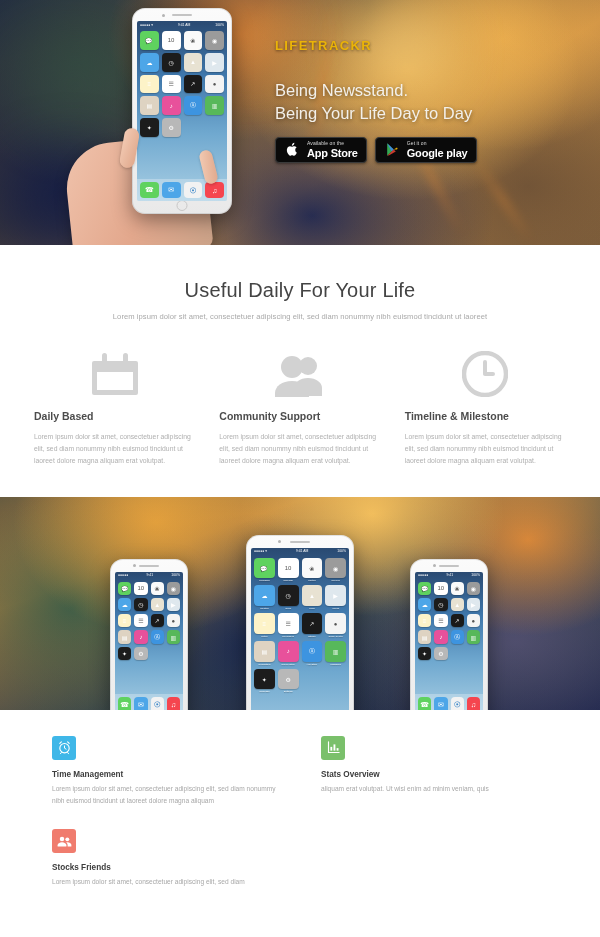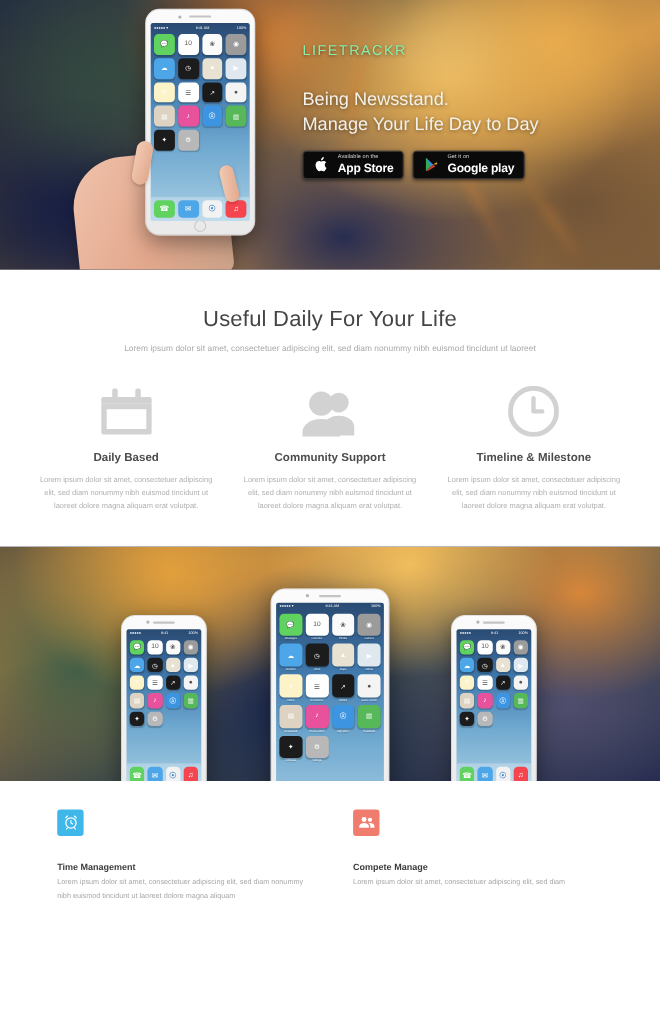--- a/index.html
+++ b/index.html
@@ -29,21 +29,21 @@
       linear-gradient(150deg,#2d3a50 0%, #6d5a3e 38%, #d99a4a 62%, #8d6a42 100%);
   }
   .hero-bg .stalk {
     position:absolute; filter:blur(5px); opacity:.55;
     background:linear-gradient(to bottom, rgba(255,200,110,.0), rgba(226,140,58,.95), rgba(120,70,40,.2));
   }
   .hero-veil { position:absolute; inset:0; background:linear-gradient(100deg, rgba(20,26,46,.42) 0%, rgba(20,26,46,.10) 42%, rgba(0,0,0,.06) 100%); }
 
   .hero-content { position:absolute; left:275px; top:38px; width:300px; z-index:6; }
   .brand {
-    font-size:13px; font-weight:normal; color:#86efac; letter-spacing:1.4px;
+    font-size:13px; font-weight:bold; color:#eab308; letter-spacing:1.4px;
     text-shadow:0 1px 3px rgba(0,0,0,.5);
   }
   .headline { margin-top:26px; }
   .headline div {
     font-size:16.5px; color:#f3f0ea; line-height:1.38; font-weight:300;
     text-shadow:0 1px 4px rgba(0,0,0,.45);
   }
   .hero-sub {
     margin-top:11px; font-size:8.2px; color:#2a2a2a; font-weight:bold;
     letter-spacing:.15px; text-shadow:0 1px 1px rgba(255,255,255,.18);
@@ -92,21 +92,21 @@
   .app .ic { width:100%; aspect-ratio:1; border-radius:4px; box-shadow:0 1px 1px rgba(0,0,0,.2); display:flex; align-items:center; justify-content:center; font-size:6px; color:#fff; }
   .app .nm { font-size:2.4px; color:#fff; margin-top:1px; text-shadow:0 1px 1px rgba(0,0,0,.4); white-space:nowrap; }
   .dock { position:absolute; left:0; right:0; bottom:0; height:22px; background:rgba(255,255,255,.28); display:grid; grid-template-columns:repeat(4,1fr); gap:3px; padding:3px; }
   .dock .ic { border-radius:4px; display:flex; align-items:center; justify-content:center; font-size:7px; color:#fff; }
 
   
   .tools { background:#fff; padding:34px 0 30px; }
   .tools h2 { text-align:center; font-size:20px; font-weight:300; color:#444; letter-spacing:.2px; }
   .tools .lede { text-align:center; font-size:7.6px; color:#a9a9a9; margin-top:10px; letter-spacing:.05px; }
   .cols { display:flex; margin-top:30px; padding:0 22px; }
-  .col { flex:1; text-align:center; padding:0 12px; }
+  .col { flex:1; text-align:left; padding:0 12px; }
   .col .glyph { height:46px; display:flex; align-items:flex-end; justify-content:center; }
   .col h3 { font-size:10.5px; color:#4c4c4c; font-weight:bold; margin-top:13px; }
   .col p { font-size:6.8px; color:#b0b0b0; line-height:1.75; margin-top:9px; }
 
   
   .showcase { position:relative; width:600px; height:213px; overflow:hidden; background:#1b2550; }
   .showcase-bg { position:absolute; inset:0;
     background:
       radial-gradient(ellipse 230px 180px at 26% 12%, #f0a93f 0%, rgba(240,169,63,0) 62%),
       radial-gradient(ellipse 220px 170px at 62% 8%, #ffc861 0%, rgba(255,200,97,0) 60%),
@@ -117,21 +117,21 @@
       linear-gradient(160deg,#6b5f42 0%, #c98f45 26%, #4d5a52 58%, #1d2650 100%);
   }
   .showcase-veil { position:absolute; inset:0; background:linear-gradient(180deg, rgba(0,0,0,.04), rgba(10,16,44,.22)); }
   .sc-phone { position:absolute; z-index:4; }
   .sc-phone.side { width:78px; height:170px; }
   .sc-phone.center { width:108px; height:226px; }
 
   
   .feats { padding:26px 52px 0; display:grid; grid-template-columns:1fr 1fr; column-gap:42px; row-gap:22px; }
   .feat .fi { width:24px; height:24px; border-radius:3px; display:flex; align-items:center; justify-content:center; }
-  .feat h4 { font-size:8.2px; font-weight:bold; color:#3c3c3c; margin-top:24px; }
+  .feat h4 { font-size:8.2px; font-weight:bold; color:#3c3c3c; margin-top:10px; }
   .feat p { font-size:6.6px; color:#a8a8a8; line-height:1.85; margin-top:4px; }
 </style>
 </head>
 <body>
 
 <div class="page">
 
   <section class="hero">
     <div class="hero-bg">
       <div class="base"></div>
@@ -223,21 +223,21 @@
               <div class="ic" style="background: rgb(245, 69, 79); color: rgb(255, 255, 255);">♫</div>
             </div>
         </div>
       </div>
     </div>
 
     <div class="hero-content">
       <div class="brand">LIFETRACKR</div>
       <div class="headline">
         <div>Being Newsstand.</div>
-        <div>Manage Your Life Day to Day</div>
+        <div>Being Your Life Day to Day</div>
       </div>
       <div class="badges">
         <a class="badge">
           <span class="gl">
             <svg width="13" height="15" viewBox="0 0 24 28">
                 <path fill="#fff" d="M17.1 14.8c0-3 2.4-4.4 2.5-4.5-1.4-2-3.5-2.3-4.2-2.3-1.8-.2-3.5 1-4.4 1-.9 0-2.3-1-3.8-1-2 .1-3.8 1.2-4.8 3-2 3.5-.5 8.7 1.5 11.6 1 1.4 2.1 3 3.6 3 1.4-.1 2-.9 3.7-.9s2.2.9 3.8.9c1.6 0 2.5-1.4 3.5-2.8 1.1-1.6 1.5-3.2 1.6-3.3-.1 0-3-1.2-3-4.7zM14.3 5.3c.8-1 1.3-2.4 1.2-3.8-1.2 0-2.7.8-3.5 1.8-.8.9-1.4 2.3-1.2 3.7 1.3.1 2.7-.7 3.5-1.7z"></path>
               </svg>
           </span>
           <span class="tx">
             <span class="s">Available on the</span>
@@ -563,28 +563,40 @@
           <path d="M12 9.5V13l2.5 1.6" stroke="#fff" stroke-width="1.6" fill="none" stroke-linecap="round"></path>
           <path d="M4.5 5.5 7 3M19.5 5.5 17 3" stroke="#fff" stroke-width="1.8" stroke-linecap="round"></path>
           <path d="M7 20l-1.5 2M17 20l1.5 2" stroke="#fff" stroke-width="1.6" stroke-linecap="round"></path>
         </svg>
       </div>
       <h4>Time Management</h4>
       <p>Lorem ipsum dolor sit amet, consectetuer adipiscing elit, sed diam nonummy nibh euismod tincidunt ut laoreet dolore magna aliquam</p>
     </div>
 
 
+    <div class="feat">
+      <div class="fi" id="fi2" style="background: rgb(122, 192, 107);">
+        <svg width="15" height="15" viewBox="0 0 24 24">
+          <path d="M4 3v17h17" stroke="#fff" stroke-width="1.8" fill="none" stroke-linecap="round"></path>
+          <rect x="7" y="11" width="3" height="6" fill="#fff"></rect>
+          <rect x="12" y="7" width="3" height="10" fill="#fff"></rect>
+          <rect x="17" y="13" width="3" height="4" fill="#fff"></rect>
+        </svg>
+      </div>
+      <h4>Stats Overview</h4>
+      <p>aliquam erat volutpat. Ut wisi enim ad minim veniam, quis</p>
+    </div>
 
     <div class="feat">
       <div class="fi" id="fi3" style="background: rgb(240, 124, 110);">
         <svg width="15" height="15" viewBox="0 0 24 24">
           <circle cx="8" cy="8" r="3.6" fill="#fff"></circle>
           <circle cx="16.5" cy="8.5" r="3.1" fill="#fff"></circle>
           <path d="M8 13c3.9 0 7 2.2 7 4.9V20H1v-2.1C1 15.2 4.1 13 8 13z" fill="#fff"></path>
           <path d="M16.5 13c3.4 0 6.5 1.9 6.5 4.3V20h-6v-2.1c0-1.9-1-3.6-2.6-4.7.7-.1 1.4-.2 2.1-.2z" fill="#fff"></path>
         </svg>
       </div>
-      <h4>Compete Manage</h4>
+      <h4>Stocks Friends</h4>
       <p>Lorem ipsum dolor sit amet, consectetuer adipiscing elit, sed diam</p>
     </div>
   </section>
 
 </div>
 
 </body></html>

